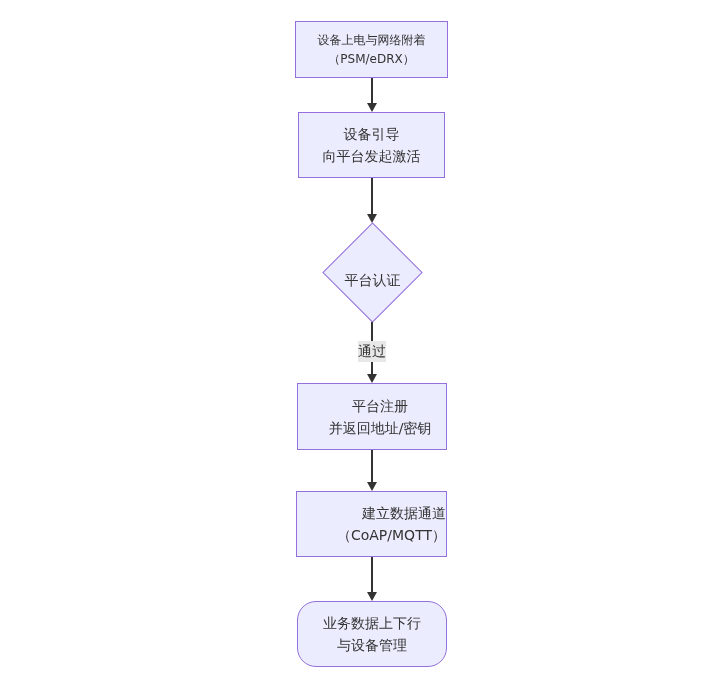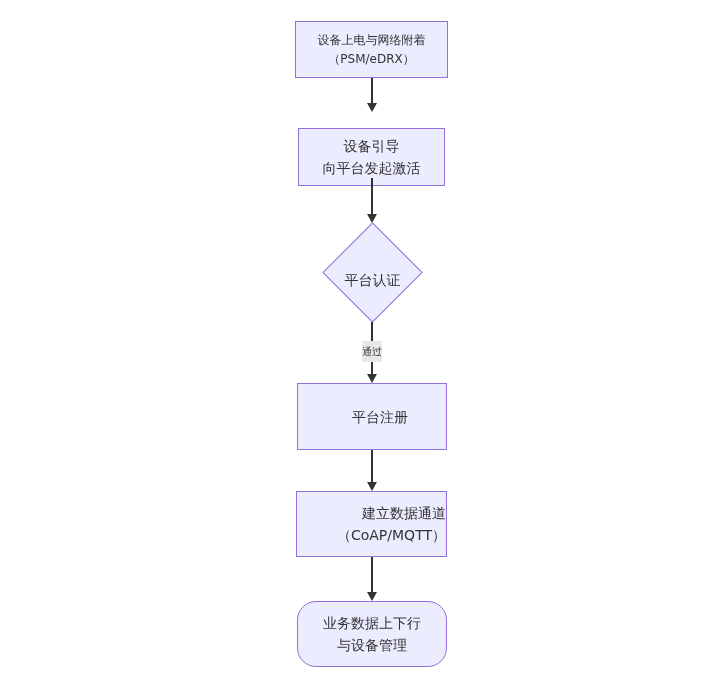--- a/index.html
+++ b/index.html
@@ -25,21 +25,21 @@
     color: #333333;
     display: flex;
     flex-direction: column;
     align-items: center;
     justify-content: center;
     text-align: center;
     font-size: 14px;
     line-height: 22px;
   }
   .n1 { left: 295px; top: 21px;  width: 153px; height: 57px; font-size: 12px; line-height: 19px; }
-  .n2 { left: 298px; top: 112px; width: 147px; height: 58px; margin-top: 16px; }
+  .n2 { left: 298px; top: 112px; width: 147px; height: 66px; }
   .n4 { left: 297px; top: 383px; width: 150px; height: 67px; padding-left: 16px; }
   .n5 { left: 296px; top: 491px; width: 151px; height: 66px; align-items: flex-end; }
   .n6 { left: 297px; top: 601px; width: 150px; height: 66px; border-radius: 19px; }
 
   
   .diamond-shape {
     position: absolute;
     left: 337px;
     top: 237px;
     width: 71px;
@@ -88,21 +88,21 @@
   .a4 { top: 482px; }
   .a5 { top: 592px; }
 
   .edge-label {
     position: absolute;
     left: 372px;
     top: 341px;
     transform: translateX(-50%);
     background: #E8E8E8;
     color: #333333;
-    font-size: 10px;
+    font-size: 14px;
     line-height: 19px;
     padding: 1px 0;
     z-index: 2;
     white-space: nowrap;
   }
 </style>
 </head>
 <body>
 
 <div class="canvas">
@@ -125,20 +125,21 @@
 
   <div class="diamond-shape"></div>
   <div class="diamond-label">平台认证</div>
 
   <div class="edge-line e3"></div>
   <div class="edge-label">通过</div>
   <div class="arrowhead a3"></div>
 
   <div class="node n4">
     <div>平台注册</div>
+    <div>并返回地址/密钥</div>
   </div>
 
   <div class="edge-line e4"></div>
   <div class="arrowhead a4"></div>
 
   <div class="node n5">
     <div>建立数据通道</div>
     <div>（CoAP/MQTT）</div>
   </div>
 

